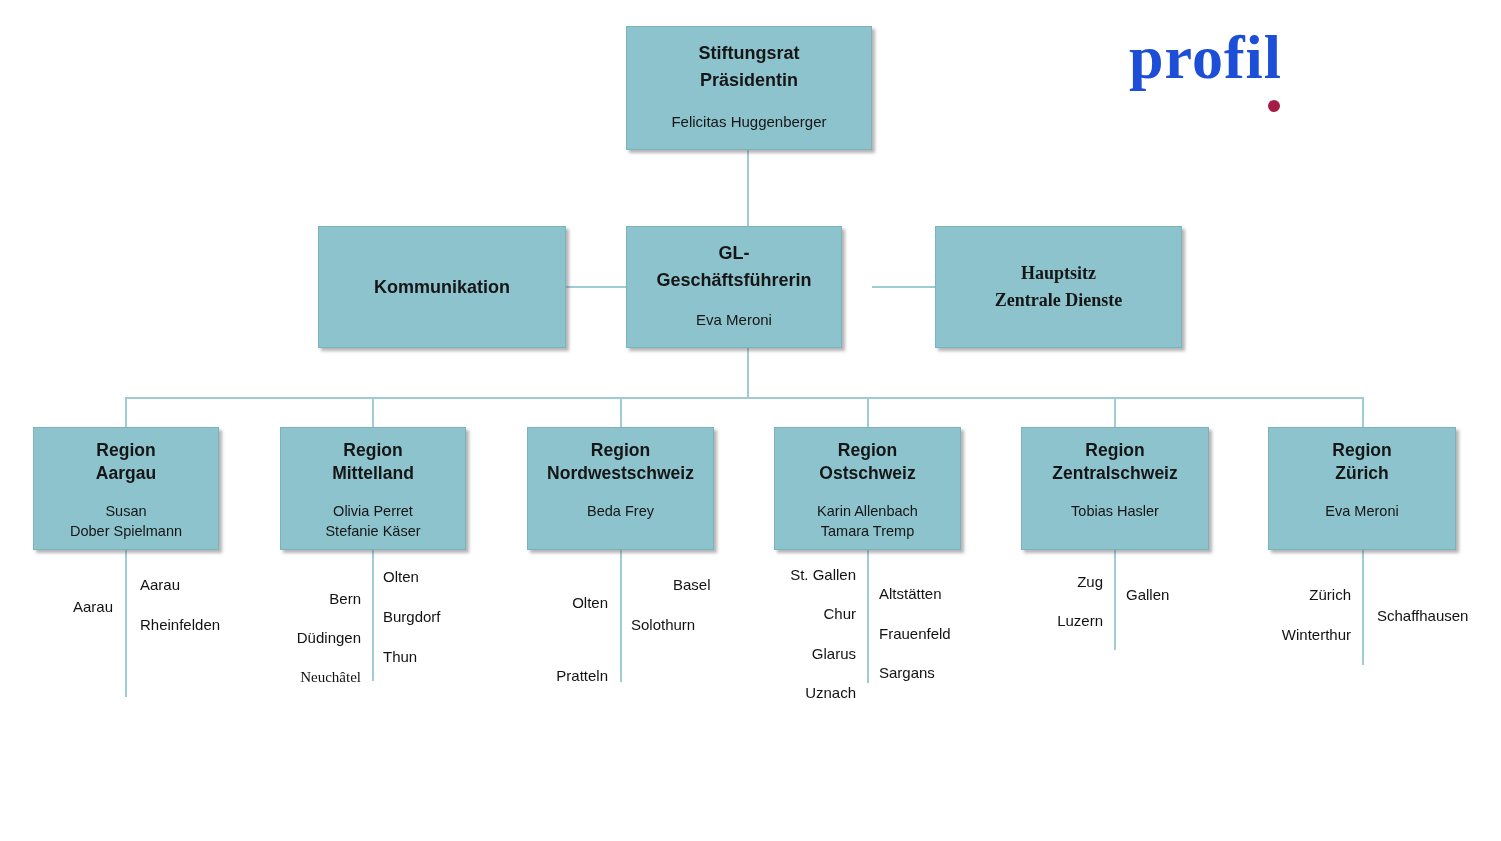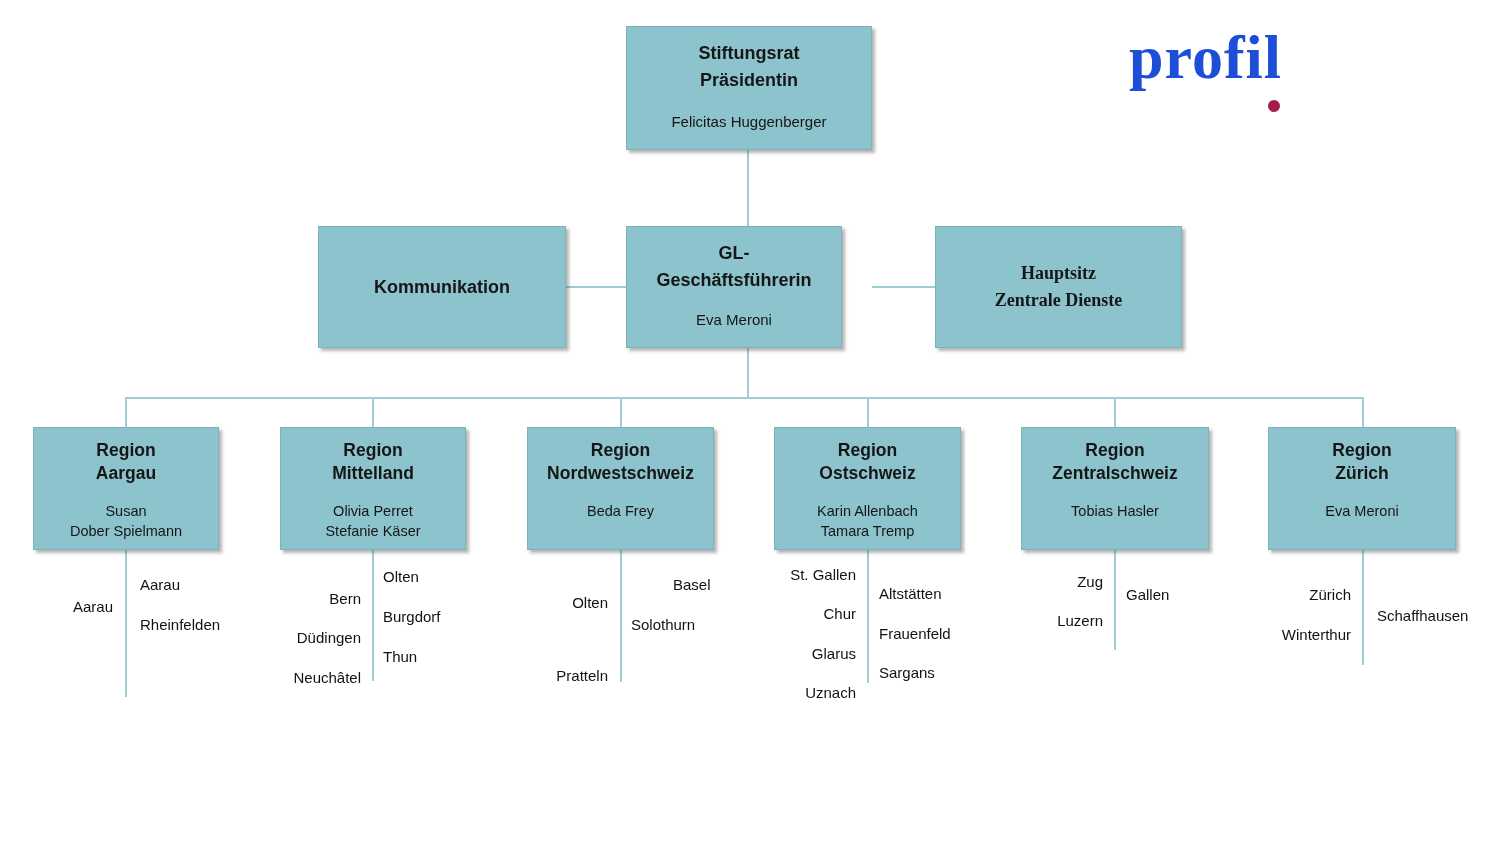--- a/index.html
+++ b/index.html
@@ -146,21 +146,21 @@
 Zürich</div>
     <div class="person">Eva Meroni</div>
   </div>
 
   <span class="city align-right" style="left:113px;top:597px;">Aarau</span>
   <span class="city" style="left:140px;top:575px;">Aarau</span>
   <span class="city" style="left:140px;top:615px;">Rheinfelden</span>
 
   <span class="city align-right" style="left:361px;top:589px;">Bern</span>
   <span class="city align-right" style="left:361px;top:628px;">Düdingen</span>
-  <span class="city align-right" style="left:361px;top:668px;">Neuchâtel</span>
+  <span class="city align-right" style="left:361px;top:668px;font-family:Liberation Serif, serif;">Neuchâtel</span>
   <span class="city" style="left:383px;top:567px;">Olten</span>
   <span class="city" style="left:383px;top:607px;">Burgdorf</span>
   <span class="city" style="left:383px;top:647px;">Thun</span>
 
   <span class="city align-right" style="left:608px;top:593px;">Olten</span>
   <span class="city align-right" style="left:608px;top:633px;margin-top:33px;">Pratteln</span>
   <span class="city" style="left:631px;top:575px;margin-left:42px;">Basel</span>
   <span class="city" style="left:631px;top:615px;">Solothurn</span>
 
   <span class="city align-right" style="left:856px;top:565px;">St. Gallen</span>

